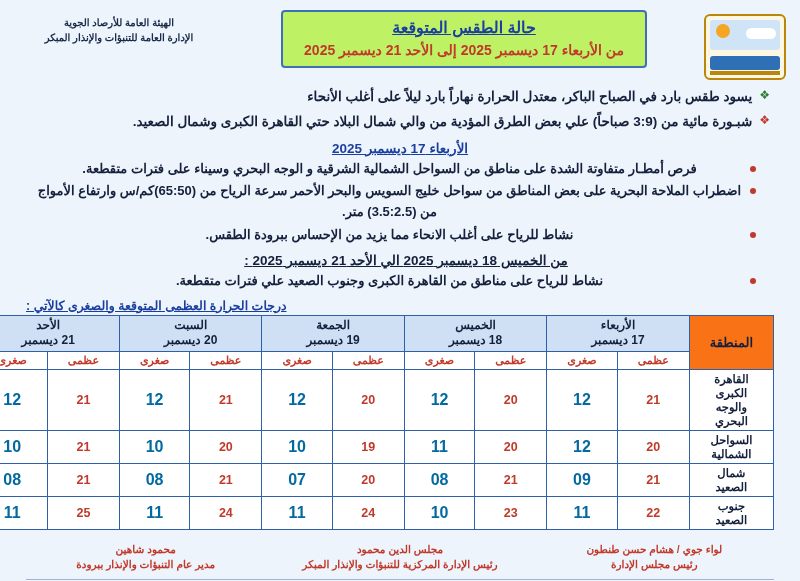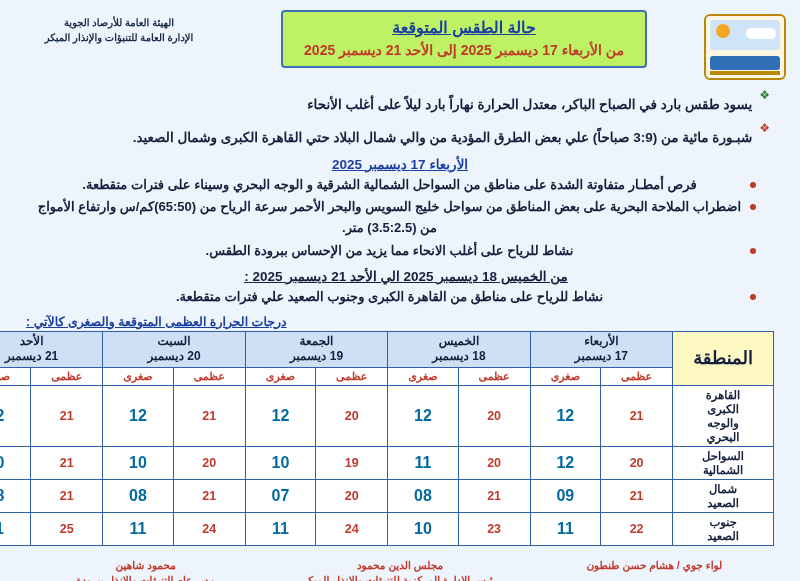--- a/index.html
+++ b/index.html
@@ -72,21 +72,21 @@
   .bullets{
     padding:6px 30px 0 22px;
     font-size:13.5px;
     line-height:1.65;
   }
   .b-line{display:flex;gap:7px;align-items:flex-start;margin-bottom:3px;}
   .b-mark{flex:0 0 auto;font-size:12px;line-height:1.5;}
   .mark-green{color:#2e7d32;}
   .mark-red{color:#c0392b;}
   .b-text{flex:1;text-align:right;}
-  .txt-dark{color:#14203c;font-weight:bold;margin-top:8px;}
+  .txt-dark{color:#14203c;font-weight:bold;}
   .em-red{color:#c0392b;}
 
   .day-head{
     text-align:center;
     color:#1b3fa0;
     font-weight:bold;
     font-size:13.5px;
     text-decoration:underline;
     margin:6px 0 3px 0;
   }
@@ -130,24 +130,24 @@
     padding:2px 20px;
   }
   .th-day{
     background:#cfe0f5;
     color:#14203c;
     font-weight:bold;
     font-size:12px;
     line-height:1.3;
   }
   .th-region{
-    background:#fef9c3;
+    background:#f97316;
     color:#14203c;
     font-weight:bold;
-    font-size:18px;
+    font-size:13px;
     width:120px;
   }
   .th-sub{
     background:#ffffff;
     color:#c0392b;
     font-weight:bold;
     font-size:11px;
     padding:1px 2px;
   }
   .td-region{
@@ -330,20 +330,21 @@
           <td class="td-max">25</td>
           <td class="td-min">11</td>
         </tr>
       </tbody>
     </table>
   </div>
 
   <div class="footer">
     <div class="foot-col">
       <div class="foot-name">لواء جوي / هشام حسن طنطون</div>
+      <div class="foot-role">رئيس مجلس الإدارة</div>
     </div>
     <div class="foot-col">
       <div class="foot-name">مجلس الدين محمود</div>
       <div class="foot-role">رئيس الإدارة المركزية للتنبؤات والإنذار المبكر</div>
     </div>
     <div class="foot-col">
       <div class="foot-name">محمود شاهين</div>
       <div class="foot-role">مدير عام التنبؤات والإنذار ببرودة</div>
     </div>
   </div>

